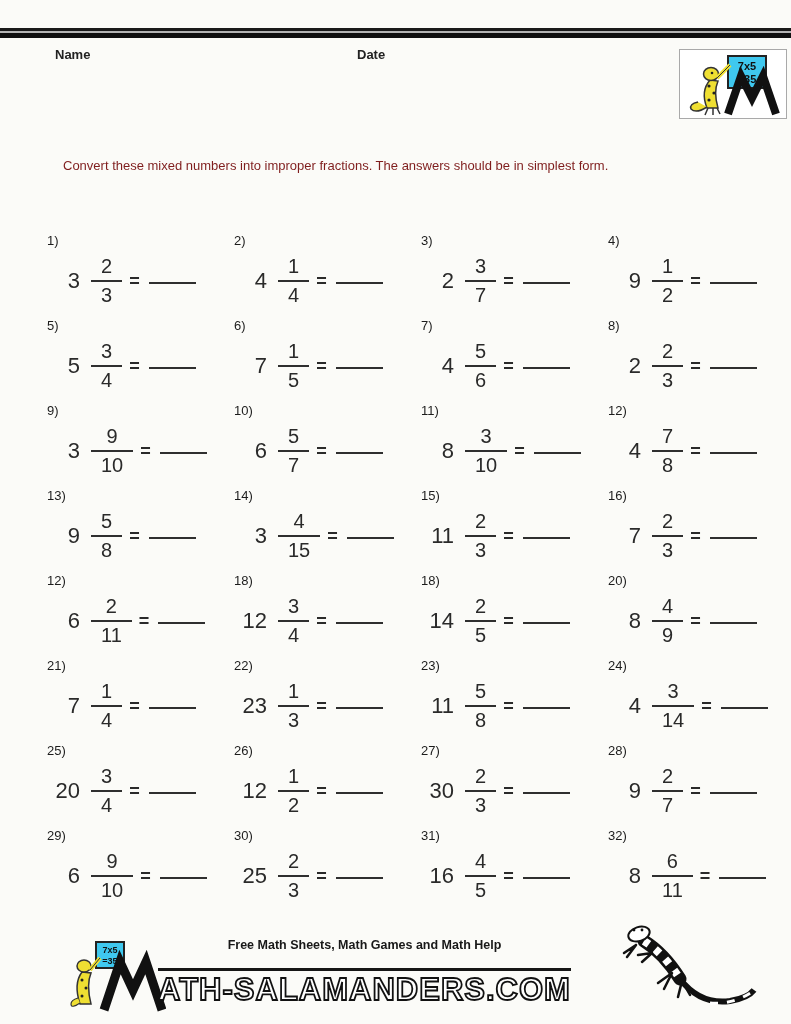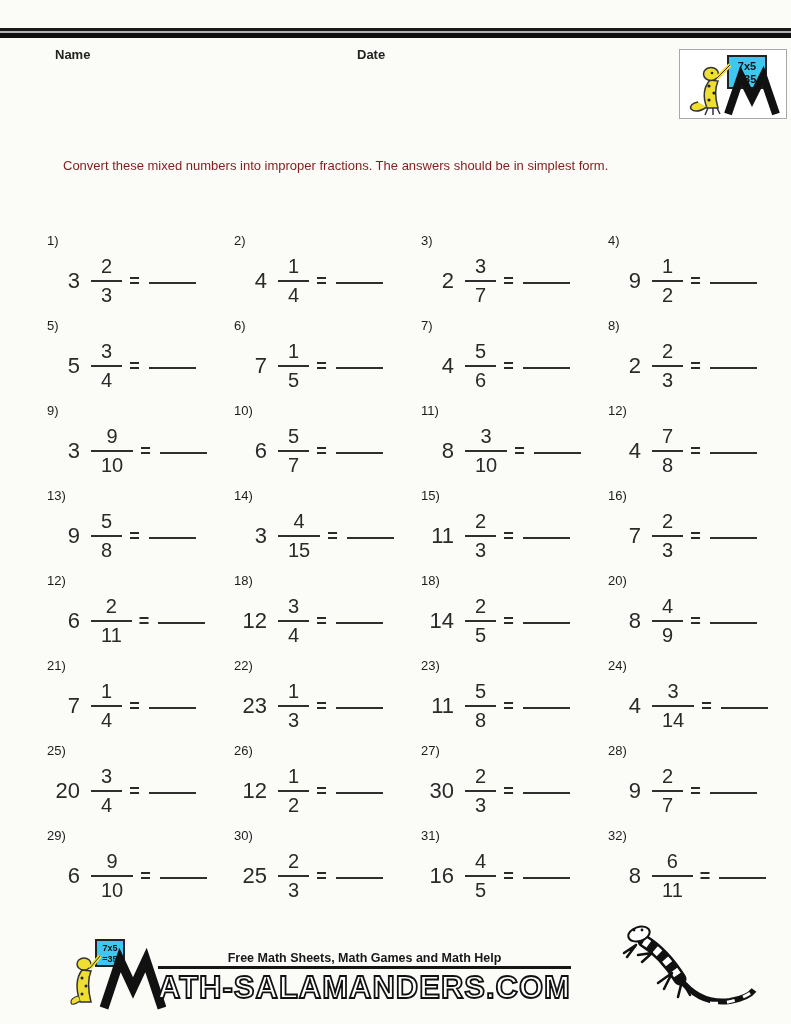--- a/index.html
+++ b/index.html
@@ -40,21 +40,21 @@
   .num{padding:0 10px 2px;}
   .den{border-top:2px solid #2f2f2f;padding:2px 10px 0;}
   .eq{font-size:18px;font-weight:600;margin:0 9px 0 7px;color:#2a2a2a;}
   .blank{width:47px;height:0;border-bottom:2px solid #2f2f2f;transform:translateY(2px);}
   .footer{
     position:absolute;left:0;top:938px;width:791px;height:86px;
     display:flex;justify-content:center;align-items:flex-start;
   }
   .footer-logo{display:flex;align-items:flex-end;margin-left:-150px;}
   .footer-text{display:flex;flex-direction:column;margin-left:-8px;margin-bottom:4px;}
-  .tagline{font-size:12.5px;font-weight:700;color:#181818;text-align:center;padding:0 6px 1px;}
+  .tagline{font-size:12.5px;font-weight:700;color:#181818;text-align:center;padding:0 6px 16px;}
   .rule{height:3px;background:#161616;}
   .site{
     font-size:31px;font-weight:800;color:#ffffff;
     -webkit-text-stroke:1.8px #111;letter-spacing:1px;margin-top:1px;
     font-family:"Liberation Sans", sans-serif;transform:scaleY(1.04);
   }
   .gecko{position:absolute;left:612px;top:921px;}
   svg text{font-family:"Liberation Sans", sans-serif;}
 </style>
 </head>

